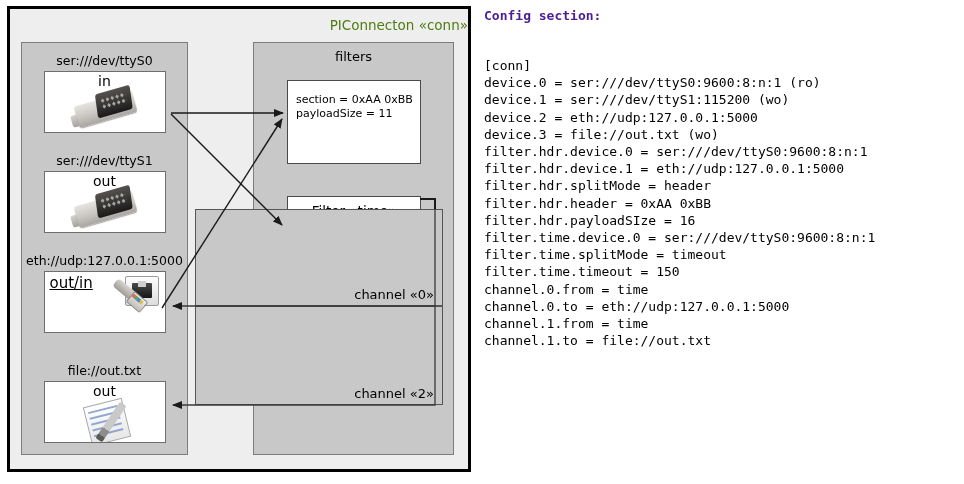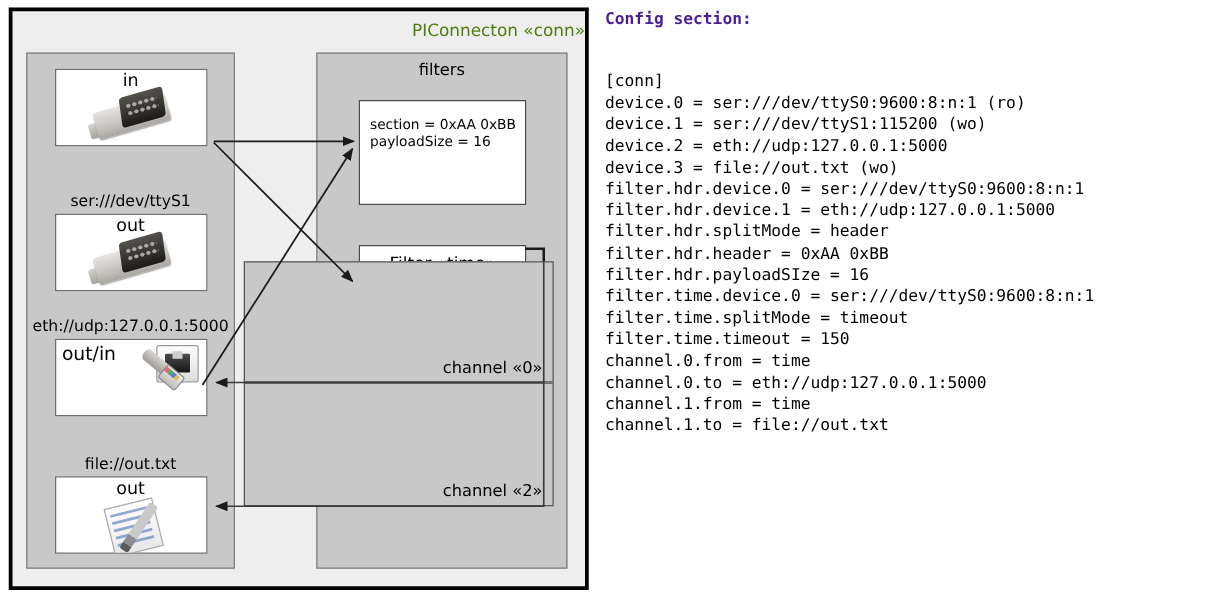--- a/index.html
+++ b/index.html
@@ -101,20 +101,21 @@
     font-size: 14px;
     color: #000;
     z-index: 3;
   }
   .device-dir.left {
     text-align: left;
     padding-left: 5px;
     width: auto;
     font-size: 15px;
     top: 2px;
+    text-decoration: underline;
   }
 
   
   .icon-wrap {
     position: absolute;
     inset: 0;
   }
 
   
   .serial-icon {
@@ -327,20 +328,21 @@
 </head>
 <body>
 
 <div id="diagram-frame">
 
   <div id="diagram-title">PIConnecton «conn»</div>
 
   <div id="devices-group">
 
     <div class="device-node" style="top:10px;">
+      <div class="device-label">ser:///dev/ttyS0</div>
       <div class="device-box">
         <div class="device-dir">in</div>
         <div class="icon-wrap">
           <div class="serial-icon">
             <div class="tail"></div>
             <div class="shell"></div>
             <div class="hood"></div>
             <div class="pins"></div>
           </div>
         </div>
@@ -394,21 +396,21 @@
     </div>
 
   </div>
 
   <div id="filters-group">
     <div id="filters-title">filters</div>
 
     <div class="filter-box" style="left:33px; top:37px; width:134px; height:84px;">
       <div style="margin-top:12px;">
         <div class="filter-prop">section = 0xAA 0xBB</div>
-        <div class="filter-prop">payloadSize = 16</div>
+        <div class="filter-prop">payloadSize = 11</div>
       </div>
     </div>
 
     <div class="filter-box" style="left:33px; top:153px; width:134px; height:84px;">
       <div class="filter-title">Filter «time»</div>
       <div style="margin-top:12px;">
         <div class="filter-prop">timeout = 150 ms</div>
       </div>
     </div>
   </div>

